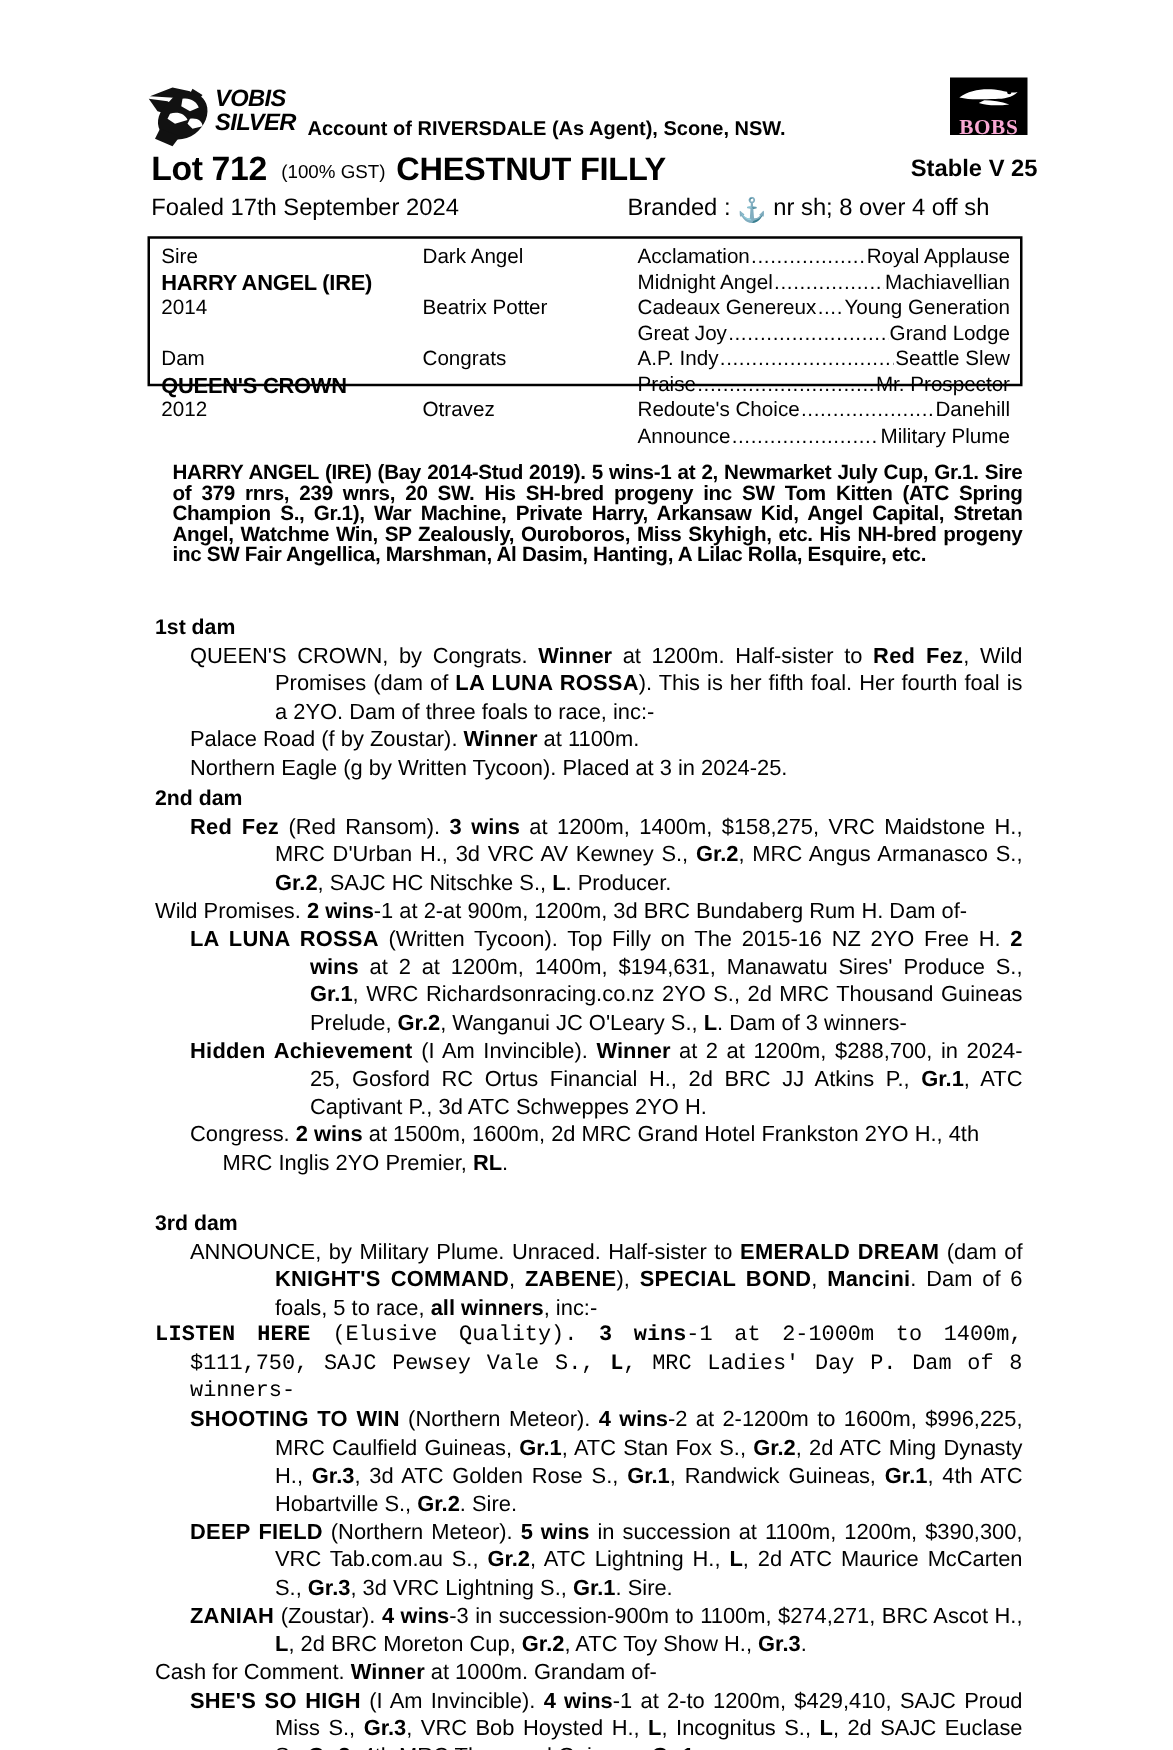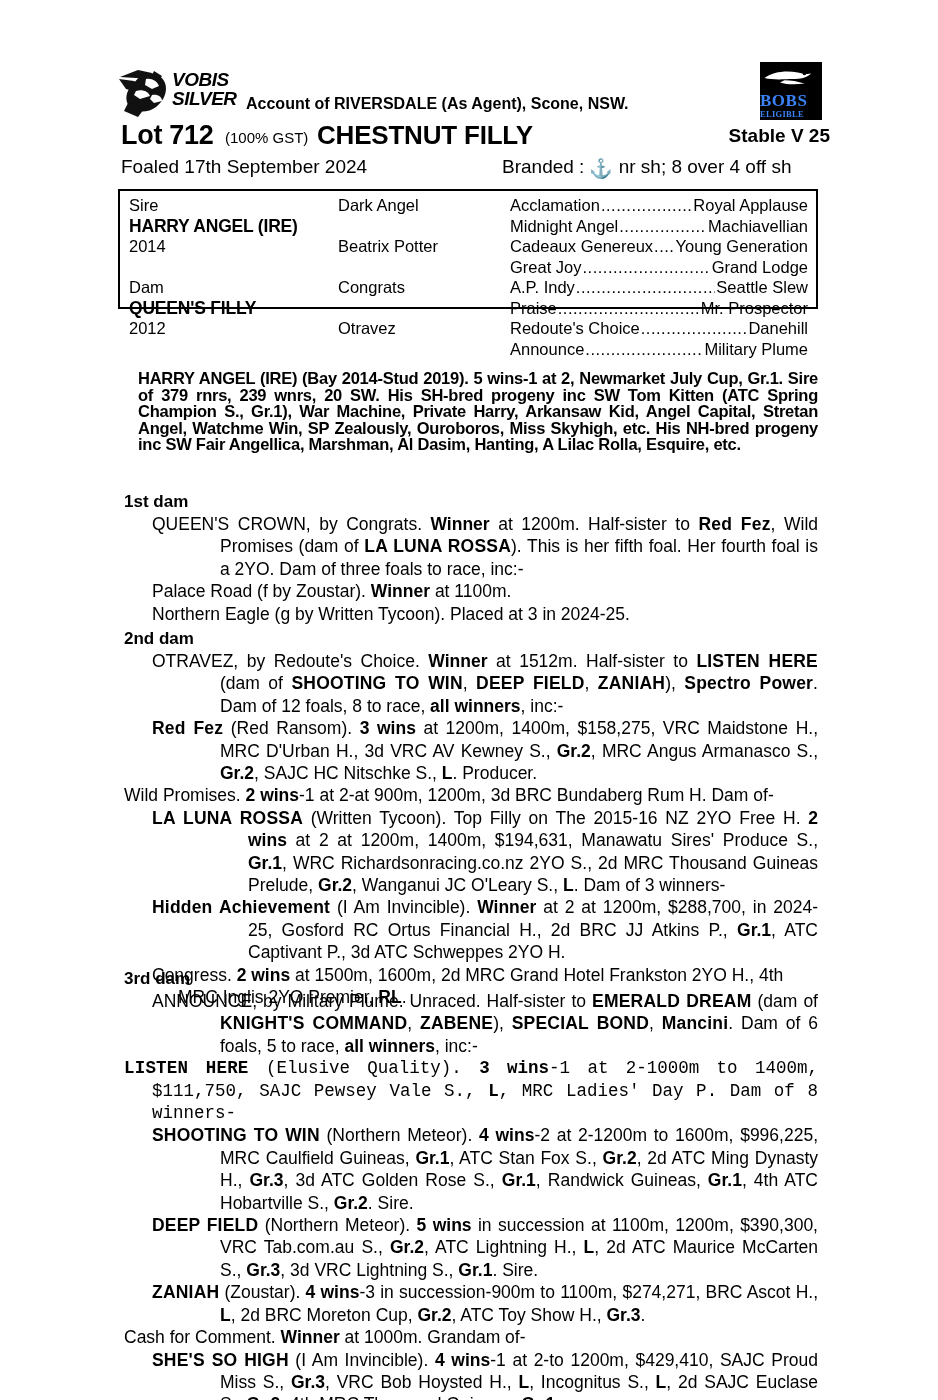--- a/index.html
+++ b/index.html
@@ -62,24 +62,24 @@
     font-weight: bold;
     font-size: 16px;
     white-space: nowrap;
     font-family: "Liberation Sans", sans-serif;
   }
   .bobs-logo {
     position: absolute;
     left: 642px;
     top: 4px;
     width: 62px;
-    height: 58px;
+    height: 46px;
     background: #000000;
-    color: #3b82f6;
-    text-align: left;
+    color: #f9a8d4;
+    text-align: center;
     overflow: hidden;
   }
   .bobs-bird {
     margin-top: 6px;
     height: 20px;
   }
   .bobs-word {
     font-family: "Liberation Serif", serif;
     font-weight: bold;
     font-size: 17px;
@@ -356,21 +356,21 @@
         <div class="ped-row">
           <div class="c1">Dam</div>
           <div class="c2">Congrats</div>
           <div class="c3">
             <span class="nm-a">A.P. Indy</span>
             <span class="dots">................................................................................</span>
             <span class="nm-b">Seattle Slew</span>
           </div>
         </div>
         <div class="ped-row">
-          <div class="c1 bold-name">QUEEN'S FILLY</div>
+          <div class="c1 bold-name">QUEEN'S CROWN</div>
           <div class="c2"></div>
           <div class="c3">
             <span class="nm-a">Praise</span>
             <span class="dots">................................................................................</span>
             <span class="nm-b">Mr. Prospector</span>
           </div>
         </div>
         <div class="ped-row">
           <div class="c1">2012</div>
           <div class="c2">Otravez</div>
@@ -396,21 +396,20 @@
 
   <div class="dam-heading" style="top:492px;">1st dam</div>
   <div class="dam-body" style="top:513px;">
     <p class="p hang3" id="d1l0">QUEEN'S CROWN, by Congrats. <b class="w">Winner</b> at 1200m. Half-sister to <b class="cap">Red Fez</b>, Wild Promises (dam of <b class="cap">LA LUNA ROSSA</b>). This is her fifth foal. Her fourth foal is a 2YO. Dam of three foals to race, inc:-</p>
     <p class="p last-plain ind-d" id="d1l1">Palace Road (f by Zoustar). <b class="w">Winner</b> at 1100m.</p>
     <p class="p last-plain ind-d" id="d1l2">Northern Eagle (g by Written Tycoon). Placed at 3 in 2024-25.</p>
   </div>
 
   <div class="dam-heading" style="top:629px;">2nd dam</div>
   <div class="dam-body" style="top:650px;">
-    <p class="p hang3" id="d2l0">OTRAVEZ, by Redoute's Choice. <b class="w">Winner</b> at 1512m. Half-sister to <b class="cap">LISTEN HERE</b> (dam of <b class="cap">SHOOTING TO WIN</b>, <b class="cap">DEEP FIELD</b>, <b class="cap">ZANIAH</b>), <b class="cap">Spectro Power</b>. Dam of 12 foals, 8 to race, <b class="w">all winners</b>, inc:-</p>
     <p class="p ind-b" id="d2l1"><b class="cap">Red Fez</b> (Red Ransom). <b class="w">3 wins</b> at 1200m, 1400m, $158,275, VRC Maidstone H., MRC D'Urban H., 3d VRC AV Kewney S., <b class="w">Gr.2</b>, MRC Angus Armanasco S., <b class="w">Gr.2</b>, SAJC HC Nitschke S., <b class="w">L</b>. Producer.</p>
     <p class="p last-plain i0" id="d2l2">Wild Promises. <b class="w">2 wins</b>-1 at 2-at 900m, 1200m, 3d BRC Bundaberg Rum H. Dam of-</p>
     <p class="p ind-c" id="d2l3"><b class="cap">LA LUNA ROSSA</b> (Written Tycoon). Top Filly on The 2015-16 NZ 2YO Free H. <b class="w">2 wins</b> at 2 at 1200m, 1400m, $194,631, Manawatu Sires' Produce S., <b class="w">Gr.1</b>, WRC Richardsonracing.co.nz 2YO S., 2d MRC Thousand Guineas Prelude, <b class="w">Gr.2</b>, Wanganui JC O'Leary S., <b class="w">L</b>. Dam of 3 winners-</p>
     <p class="p ind-c" id="d2l4"><b class="cap">Hidden Achievement</b> (I Am Invincible). <b class="w">Winner</b> at 2 at 1200m, $288,700, in 2024-25, Gosford RC Ortus Financial H., 2d BRC JJ Atkins P., <b class="w">Gr.1</b>, ATC Captivant P., 3d ATC Schweppes 2YO H.</p>
     <p class="p last-plain ind-d" id="d2l5">Congress. <b class="w">2 wins</b> at 1500m, 1600m, 2d MRC Grand Hotel Frankston 2YO H., 4th MRC Inglis 2YO Premier, <b class="w">RL</b>.</p>
   </div>
 
   <div class="dam-heading" style="top:969px;">3rd dam</div>
   <div class="dam-body" style="top:990px;">
     <p class="p hang3" id="d3l0">ANNOUNCE, by Military Plume. Unraced. Half-sister to <b class="cap">EMERALD DREAM</b> (dam of <b class="cap">KNIGHT'S COMMAND</b>, <b class="cap">ZABENE</b>), <b class="cap">SPECIAL BOND</b>, <b class="cap">Mancini</b>. Dam of 6 foals, 5 to race, <b class="w">all winners</b>, inc:-</p>

